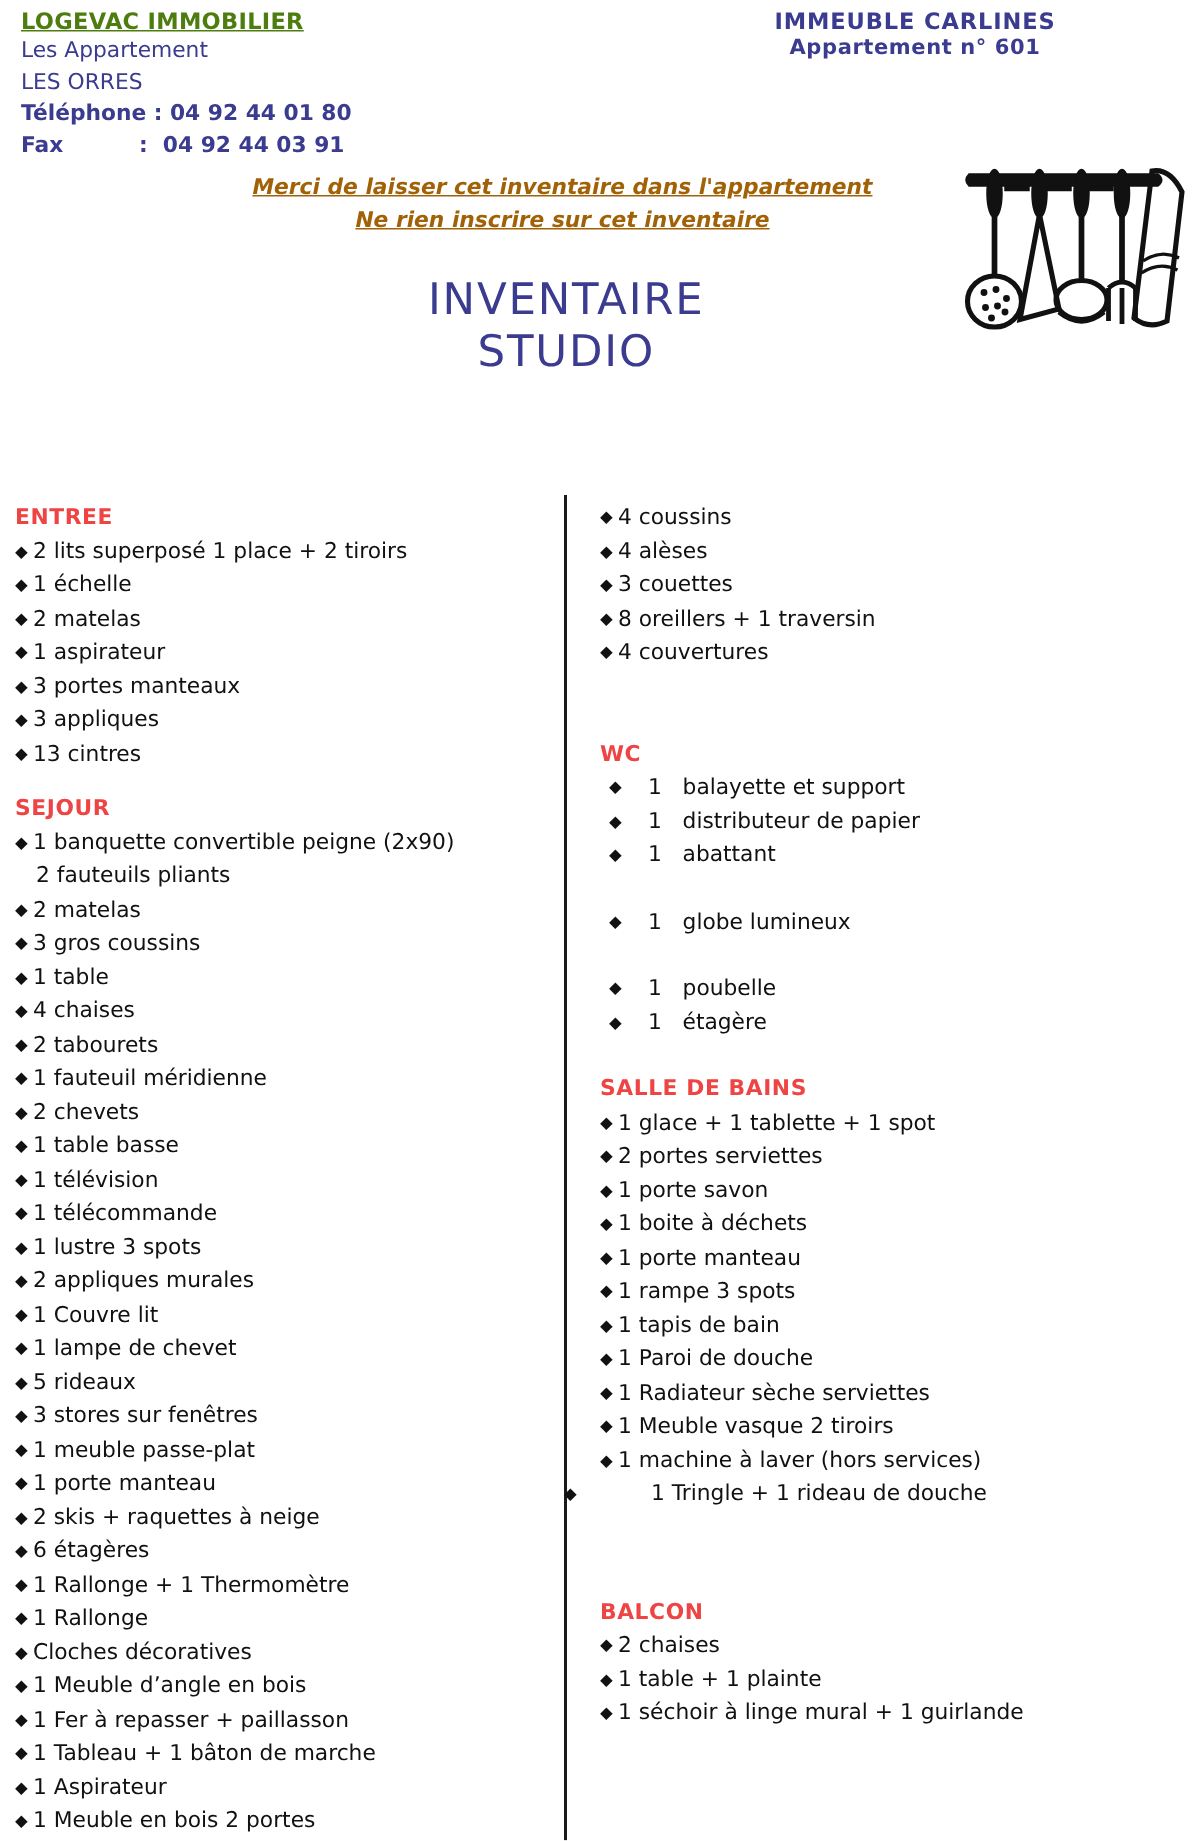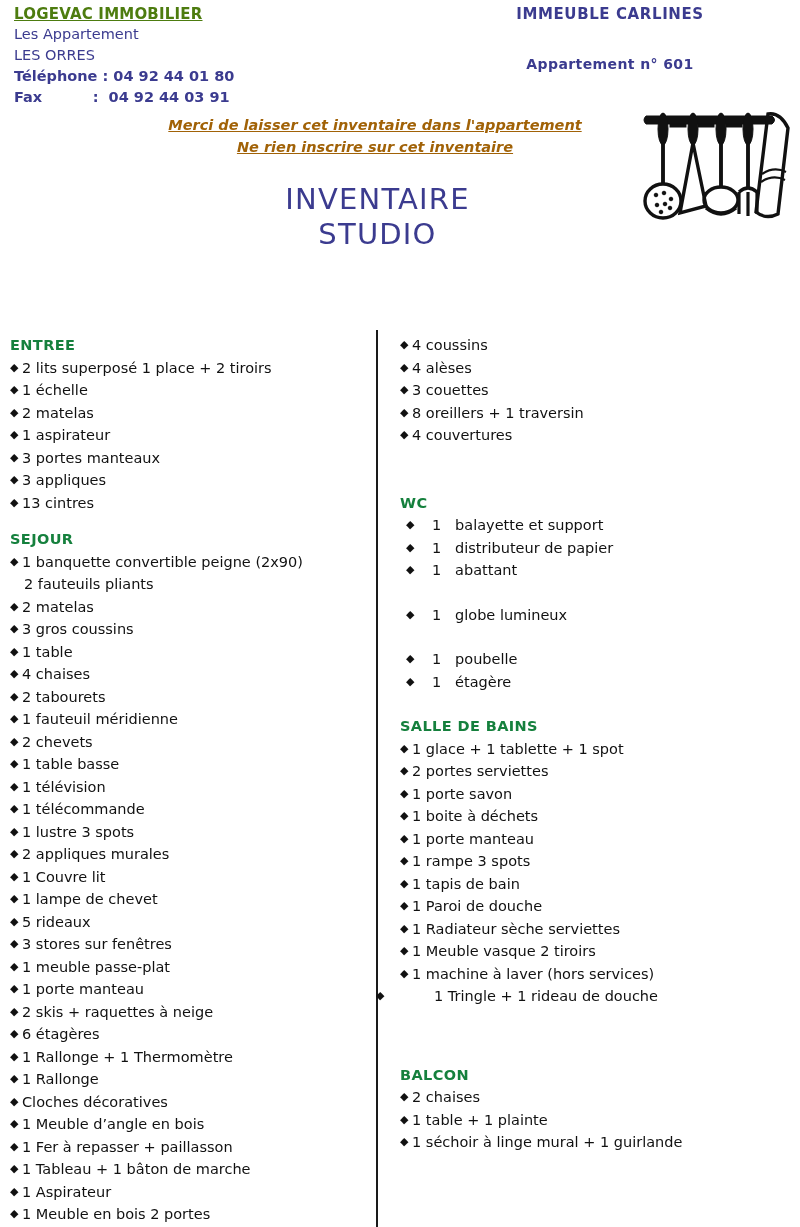--- a/index.html
+++ b/index.html
@@ -59,21 +59,20 @@
     font-weight: bold;
     color: #3b3b8f;
     letter-spacing: 0.6px;
     line-height: 20px;
   }
   .apartment-no {
     font-size: 14px;
     font-weight: bold;
     color: #3b3b8f;
     letter-spacing: 0.4px;
-    margin-top: 32px;
   }
 
   
   .notice-block {
     position: absolute;
     left: 0px;
     top: 114px;
     width: 750px;
     text-align: center;
   }
@@ -132,21 +131,21 @@
     width: 360px;
   }
   .col-right {
     left: 400px;
     width: 392px;
   }
 
   .section-title {
     font-size: 14.5px;
     font-weight: bold;
-    color: #15803d;
+    color: #ef4444;
     letter-spacing: 0.4px;
     line-height: 22.5px;
     white-space: pre;
   }
 
   ul.items {
     list-style: none;
     margin: 0;
     padding: 0;
   }

